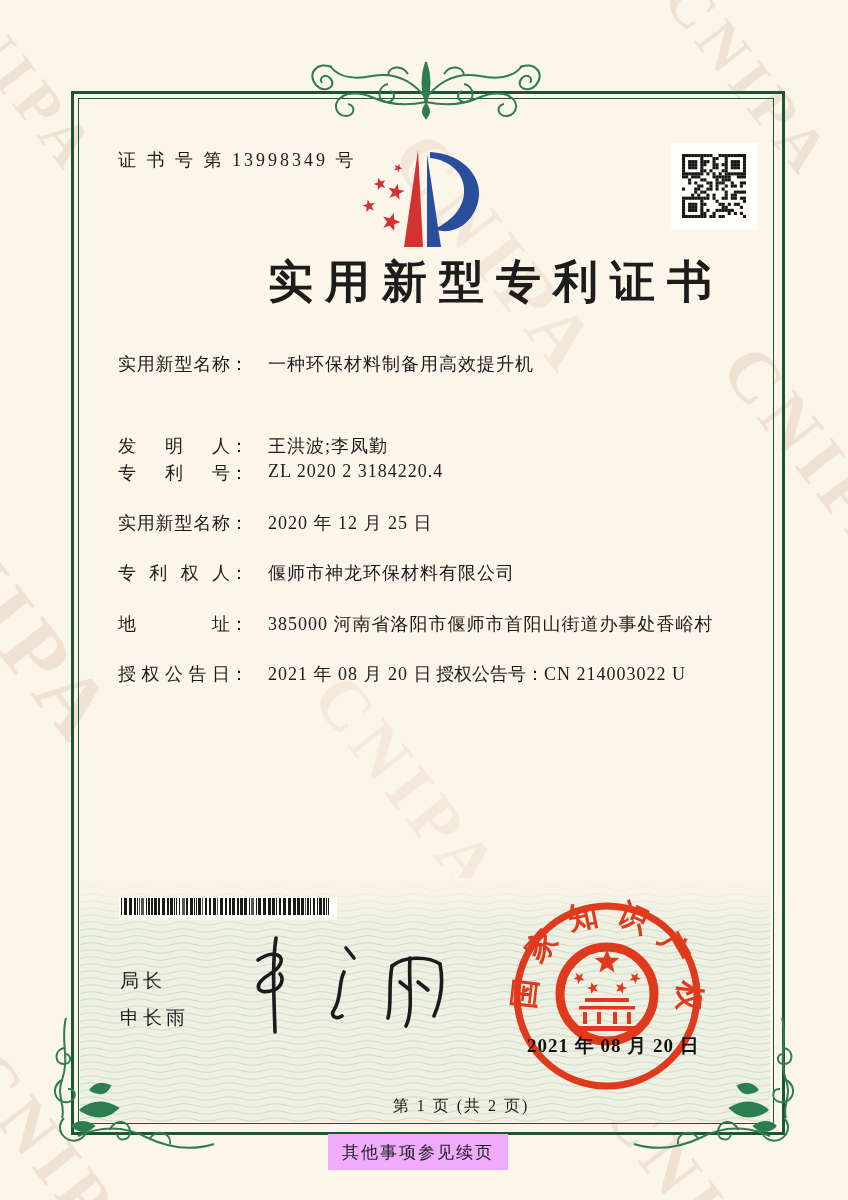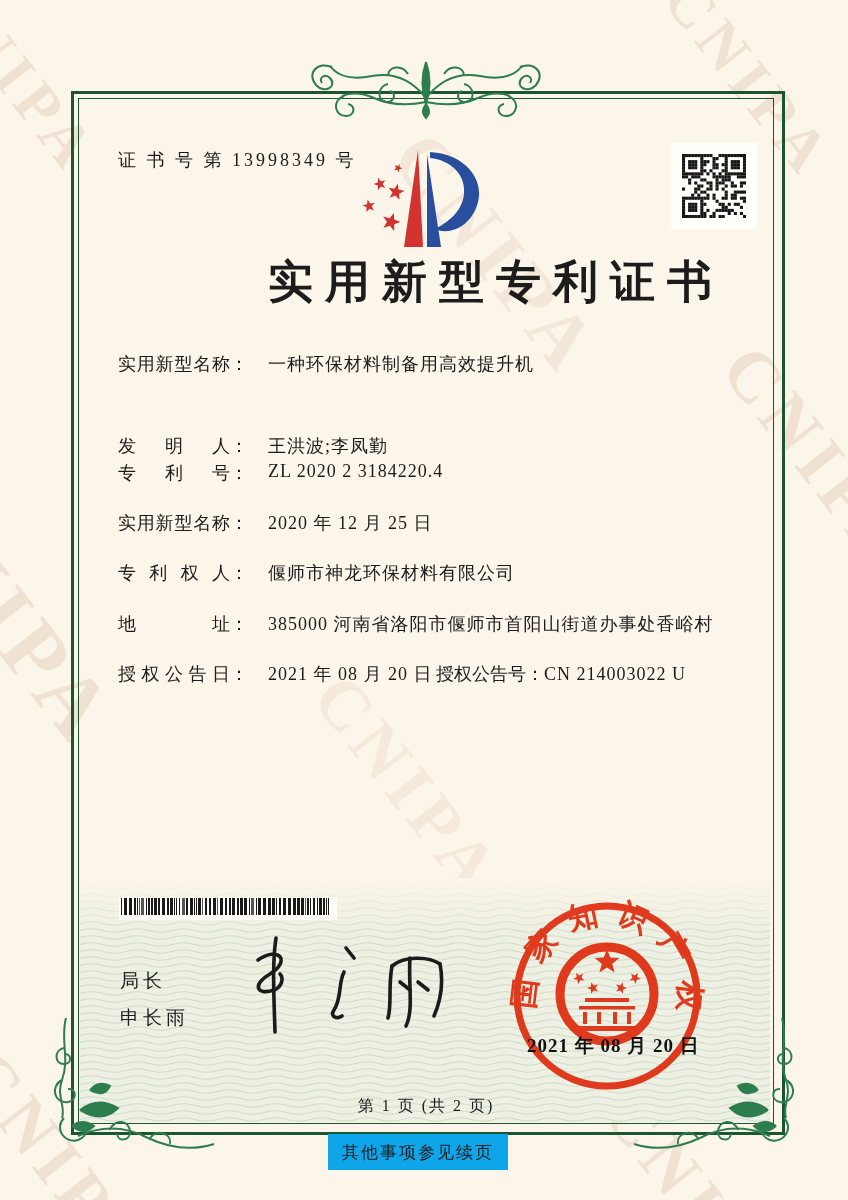--- a/index.html
+++ b/index.html
@@ -38,22 +38,22 @@
   
   .barcode{left:119px;top:897px;background:#fdfcf6;padding:1px 2px;}
   
   .director{left:120px;font-size:19px;letter-spacing:4px;}
   .signature{left:242px;top:932px;}
   
   .seal{left:509px;top:898px;opacity:0.94;}
   .sealdate{left:527px;top:1033px;font-size:19px;letter-spacing:1px;color:#111;
             font-weight:bold;white-space:nowrap;}
   
-  .pageinfo{left:72px;top:1096px;width:708px;text-align:center;font-size:16px;letter-spacing:2px;}
-  .notebox{left:328px;top:1134px;width:180px;height:36px;background:#0ea5e9;
+  .pageinfo{left:72px;top:1096px;width:708px;text-align:center;font-size:16px;letter-spacing:2px;padding-left:35px;}
+  .notebox{left:328px;top:1134px;width:180px;height:36px;background:#f0abfc;
            display:flex;align-items:center;justify-content:center;font-size:17px;
            letter-spacing:2px;}
 </style>
 </head>
 <body>
 
 <span class="wm" style="left:-30px;top:-40px;font-size:62px;">CNIPA</span>
 <span class="wm" style="left:705px;top:-35px;font-size:62px;">CNIPA</span>
 <span class="wm" style="left:445px;top:115px;font-size:78px;color:rgba(193,150,120,0.14);">CNIPA</span>
 <span class="wm" style="left:-55px;top:455px;font-size:88px;">CNIPA</span>

